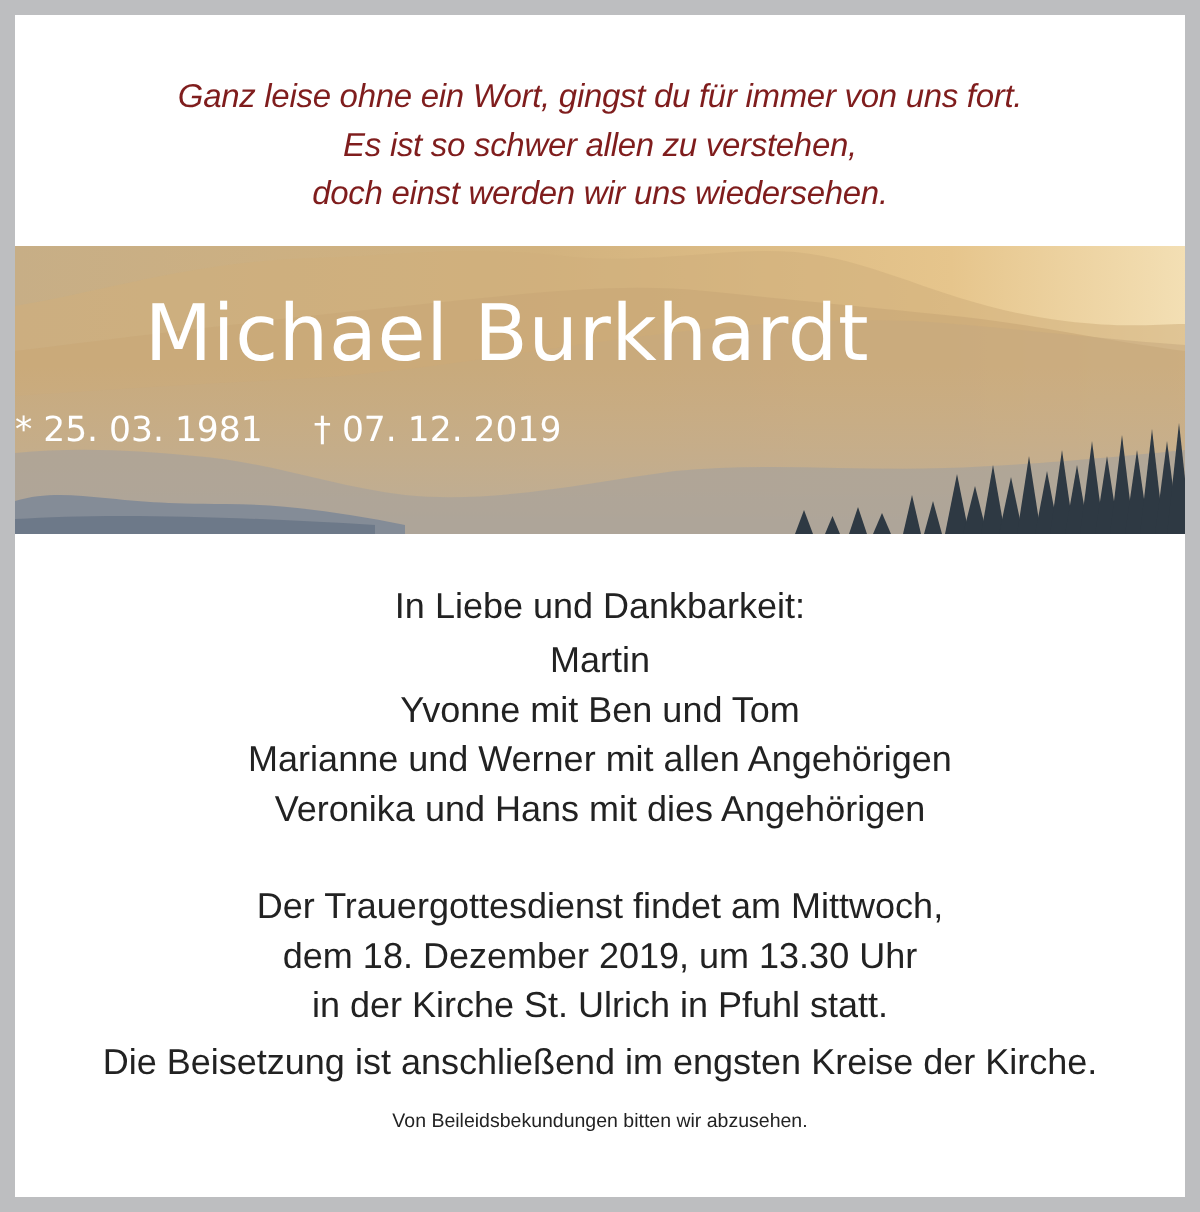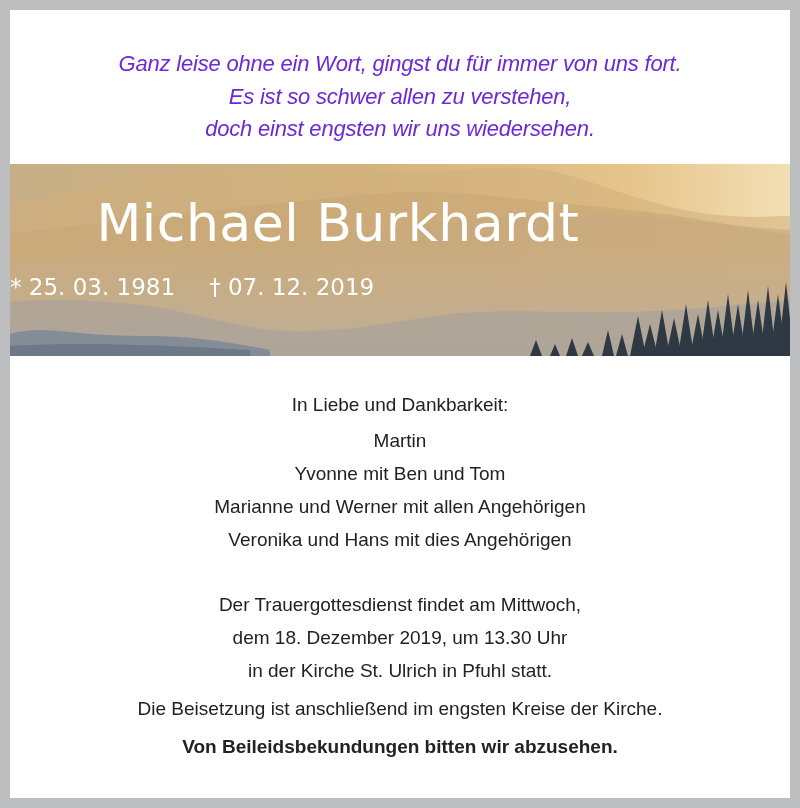--- a/index.html
+++ b/index.html
@@ -18,21 +18,21 @@
     background: #ffffff;
   }
   .poem {
     position: absolute;
     left: 0; top: 38px; width: 780px;
     text-align: center;
     font-style: italic;
     font-size: 22px;
     line-height: 32.5px;
     letter-spacing: -0.2px;
-    color: #6d28d9;
+    color: #7f1d1d;
   }
   .poem div { white-space: nowrap; }
   .banner {
     position: absolute;
     left: 0; top: 154px;
     width: 780px; height: 192px;
     overflow: hidden;
     background: linear-gradient(180deg, #c9ab7e 0%, #d3b68b 30%, #d6bf9a 60%, #c8b69e 100%);
   }
   .banner svg { position: absolute; left: 0; top: 0; }
@@ -55,40 +55,40 @@
     font-size: 23px;
     line-height: 30px;
     font-family: "DejaVu Sans", sans-serif;
   }
   .dates span { display: inline-block; }
   .dates .gap { width: 34px; }
   .body-text {
     position: absolute;
     left: 0; width: 780px;
     text-align: center;
-    font-size: 19px;
+    font-size: 24px;
     line-height: 33px;
     color: #222;
     white-space: nowrap;
   }
   .thanks { top: 378px; }
   .family { top: 414px; }
   .service { top: 578px; }
   .burial { top: 682px; }
-  .note { top: 724px; font-size: 19px; line-height: 26px; font-weight: bold; }
+  .note { top: 724px; font-size: 13px; line-height: 26px; }
 </style>
 </head>
 <body>
 
 <div class="card">
 
   <div class="poem">
     <div>Ganz leise ohne ein Wort, gingst du für immer von uns fort.</div>
     <div>Es ist so schwer allen zu verstehen,</div>
-    <div>doch einst engsten wir uns wiedersehen.</div>
+    <div>doch einst werden wir uns wiedersehen.</div>
   </div>
 
   <div class="banner">
     <svg width="780" height="192" viewBox="0 0 780 192" xmlns="http://www.w3.org/2000/svg">
       <defs>
         <linearGradient id="sky" x1="0" y1="0" x2="1" y2="0">
           <stop offset="0" stop-color="#c7ae86"></stop>
           <stop offset="0.45" stop-color="#d2b27e"></stop>
           <stop offset="0.8" stop-color="#e6c58c"></stop>
           <stop offset="1" stop-color="#f3dfb4"></stop>

